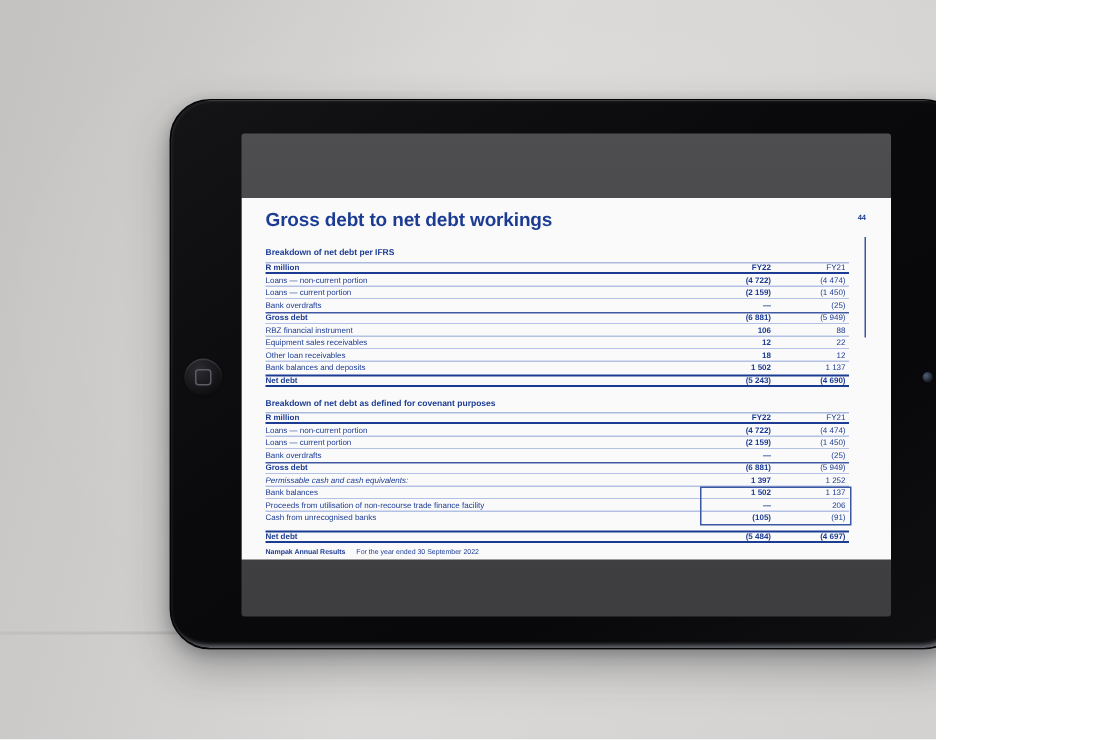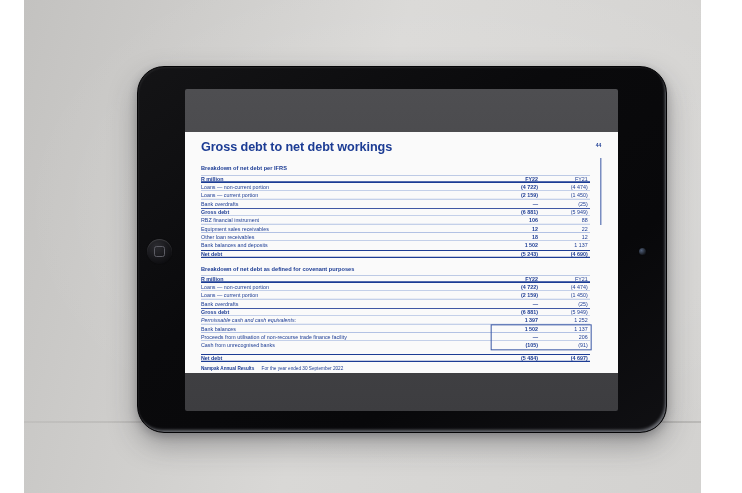--- a/index.html
+++ b/index.html
@@ -1,20 +1,20 @@
 <!DOCTYPE html>
 <html><head>
 <meta charset="utf-8">
 <style>
   html,body{margin:0;padding:0;}
-  .scene{position:relative;width:677px;height:493px;overflow:hidden;
+  .scene{position:relative;width:624px;height:493px;overflow:hidden;
     font-family:"Liberation Sans",sans-serif;
     background:
       radial-gradient(90% 80% at 62% 42%, rgba(255,255,255,0.20), rgba(255,255,255,0) 70%),
-      linear-gradient(105deg,#c3c2c0 0%,#d9d8d6 48%,#d3d2d0 100%); margin-left: 24px;}
+      linear-gradient(105deg,#c3c2c0 0%,#d9d8d6 48%,#d3d2d0 100%);}
   .seam{position:absolute;left:0;top:421px;width:742px;height:2px;
     background:linear-gradient(to right,rgba(130,128,125,0.12),rgba(130,128,125,0.32) 30%,rgba(130,128,125,0.30));}
   .tablet{position:absolute;left:113px;top:66px;width:530px;height:367px;border-radius:27px;
     background:linear-gradient(145deg,#141416 0%,#0a0a0c 40%,#08080a 70%,#101013 100%);
     border:1px solid #040406;box-sizing:border-box;
     box-shadow:0 12px 28px rgba(40,40,45,0.35),0 3px 9px rgba(40,40,45,0.28),
       inset -2px -3px 3px -1px rgba(215,220,230,0.45),inset 1px 1px 2px rgba(255,255,255,0.07);}
   .home-btn{position:absolute;left:9px;top:172px;width:25px;height:25px;border-radius:50%;
     background:radial-gradient(circle at 38% 30%,#2c2c31,#0e0e11 75%);
     box-shadow:inset 0 1px 1px rgba(255,255,255,0.14),0 0 1px rgba(0,0,0,0.8);}

